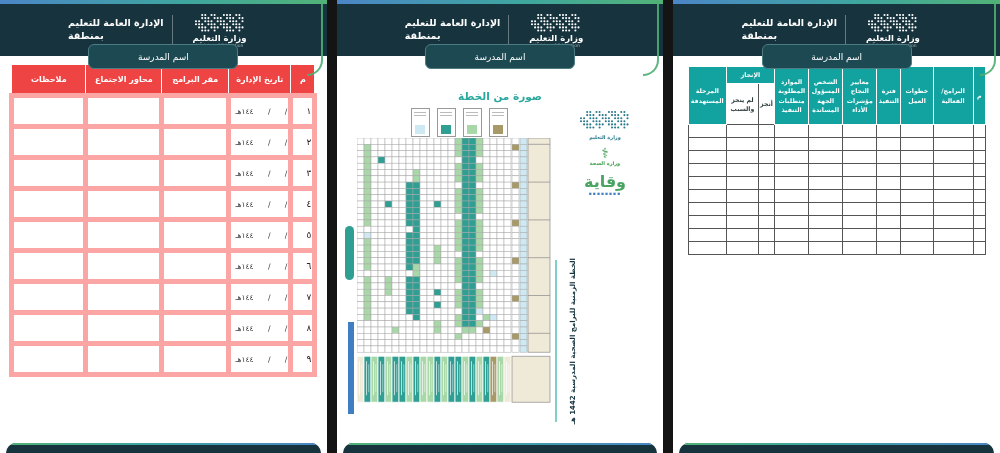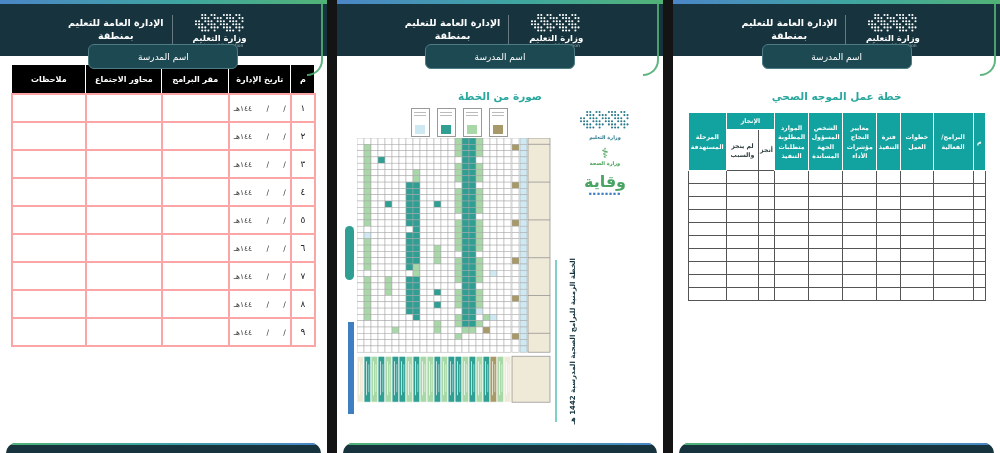--- a/index.html
+++ b/index.html
@@ -23,41 +23,41 @@
     position:absolute;top:-2px;right:4px;width:14px;height:72px;
     border-right:2px solid #4fae74;border-bottom:2px solid #4fae74;
     border-radius:0 0 16px 0;opacity:.9;pointer-events:none;
   }
   .lockup{display:flex;flex-direction:row-reverse;align-items:center;gap:8px;}
   .moe-logo{display:flex;flex-direction:column;align-items:center;width:78px;}
   .moe-logo svg{display:block;}
   .moe-ar{font-size:8.5px;font-weight:bold;letter-spacing:.5px;}
   .moe-en{font-size:4.5px;color:#9fb6bd;}
   .lockup-divider{width:1px;height:30px;background:rgba(255,255,255,.35);}
-  .org{direction:rtl;text-align:center;line-height:1.35;}
+  .org{direction:rtl;text-align:left;line-height:1.35;}
   .org .l1{font-size:9.5px;font-weight:bold;}
   .org .l2{font-size:9.5px;font-weight:bold;}
   
   .banner{
     position:absolute;left:50%;top:44px;transform:translateX(-50%);
     width:148px;height:23px;background:#1d4952;border:1px solid #4d7c85;border-radius:6px;
     color:#fff;font-size:9px;display:flex;align-items:center;justify-content:center;z-index:3;
   }
   .ptitle{
     margin-top:34px;text-align:center;color:#2ba89e;font-weight:bold;font-size:10.5px;direction:rtl;
   }
   
   table{border-collapse:collapse;}
   .t1{direction:rtl;margin:8px auto 0 auto;width:303px;table-layout:fixed;}
   .t1 th{
-    background:#000000;color:#fff;font-size:8px;font-weight:bold;
+    background:#ef4444;color:#fff;font-size:8px;font-weight:bold;
     border:1px solid #ffffff;height:28px;padding:0 2px;
   }
   .t1{border:1.5px solid #444;}
-  .t1 td{border:2px solid #fca5a5;height:24px;font-size:7.5px;color:#333;text-align:center;}
+  .t1 td{border:5px solid #fca5a5;height:24px;font-size:7.5px;color:#333;text-align:right;}
   .t1 td.num{font-size:9px;color:#222;}
   .t1 td.date{white-space:pre;}
   
   .t3{direction:rtl;margin:10px auto 0 auto;width:298px;table-layout:fixed;border:1.5px solid #444;}
   .t3 th{
     background:#12a3a0;color:#fff;font-size:6.2px;font-weight:bold;border:1px solid #fff;
     padding:1px;white-space:pre-line;line-height:1.5;vertical-align:middle;
   }
   .t3 th.sub{background:#ffffff;color:#2b3a3a;border:1px solid #555;font-weight:bold;}
   .t3 td{border:1px solid #555;height:10px;}
@@ -1442,21 +1442,20 @@
           <div class="moe-en">Ministry of Education</div>
         </div>
         <div class="lockup-divider"></div>
         <div class="org">
           <div class="l1">الإدارة العامة للتعليم</div>
           <div class="l2">بمنطقة</div>
         </div>
       </div>
     </div>
     <div class="banner">اسم المدرسة</div>
-    <div class="ptitle">خطة عمل الموجه الصحي</div>
 
     <table class="t3">
       <colgroup>
         <col style="width:12px">
           <col style="width:40px">
           <col style="width:32px">
           <col style="width:24px">
         <col style="width:34px">
           <col style="width:34px">
           <col style="width:34px">

